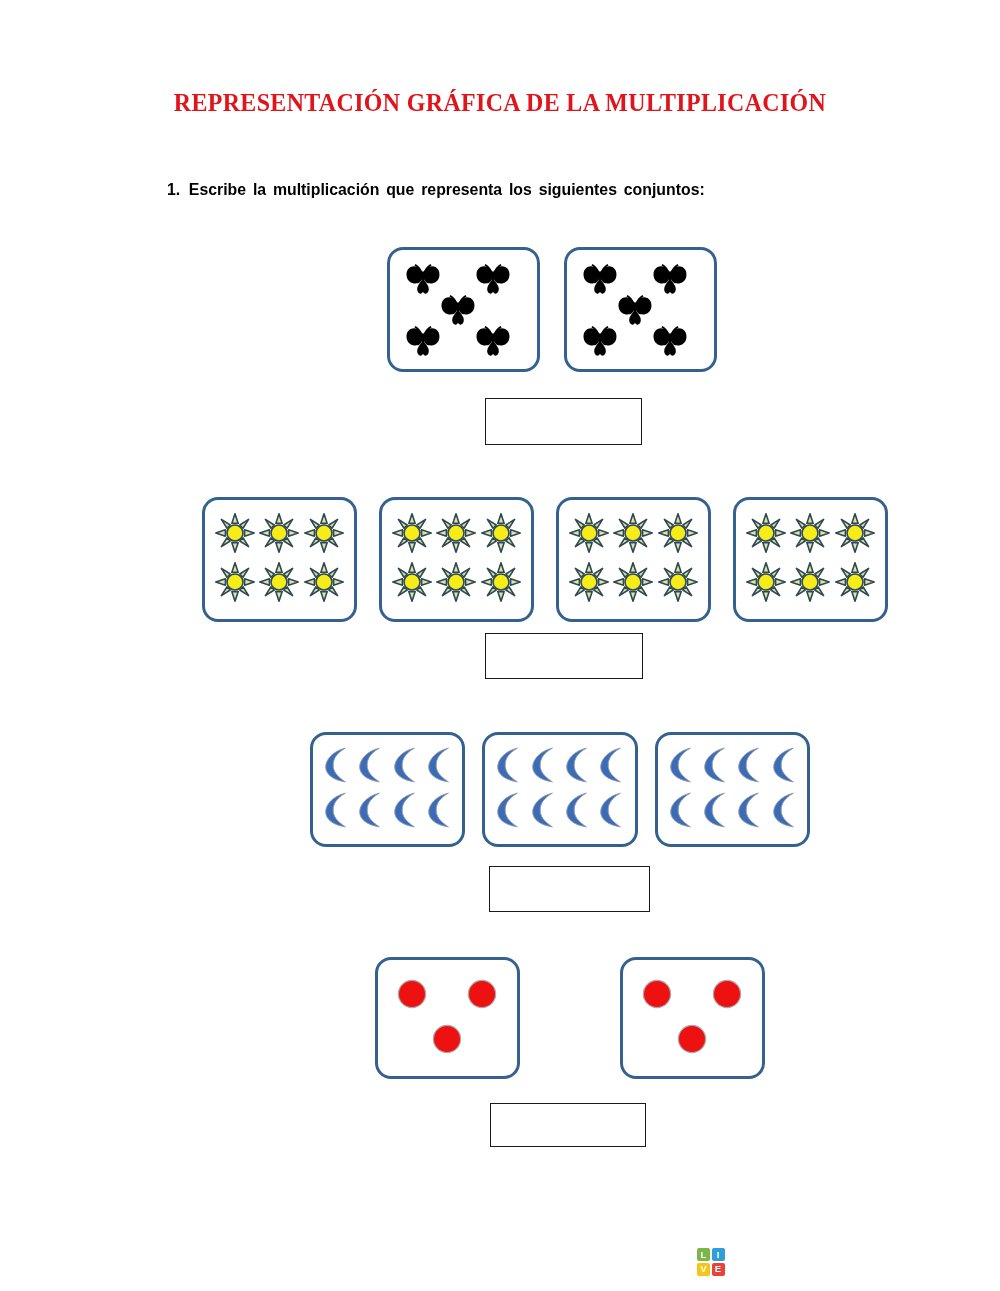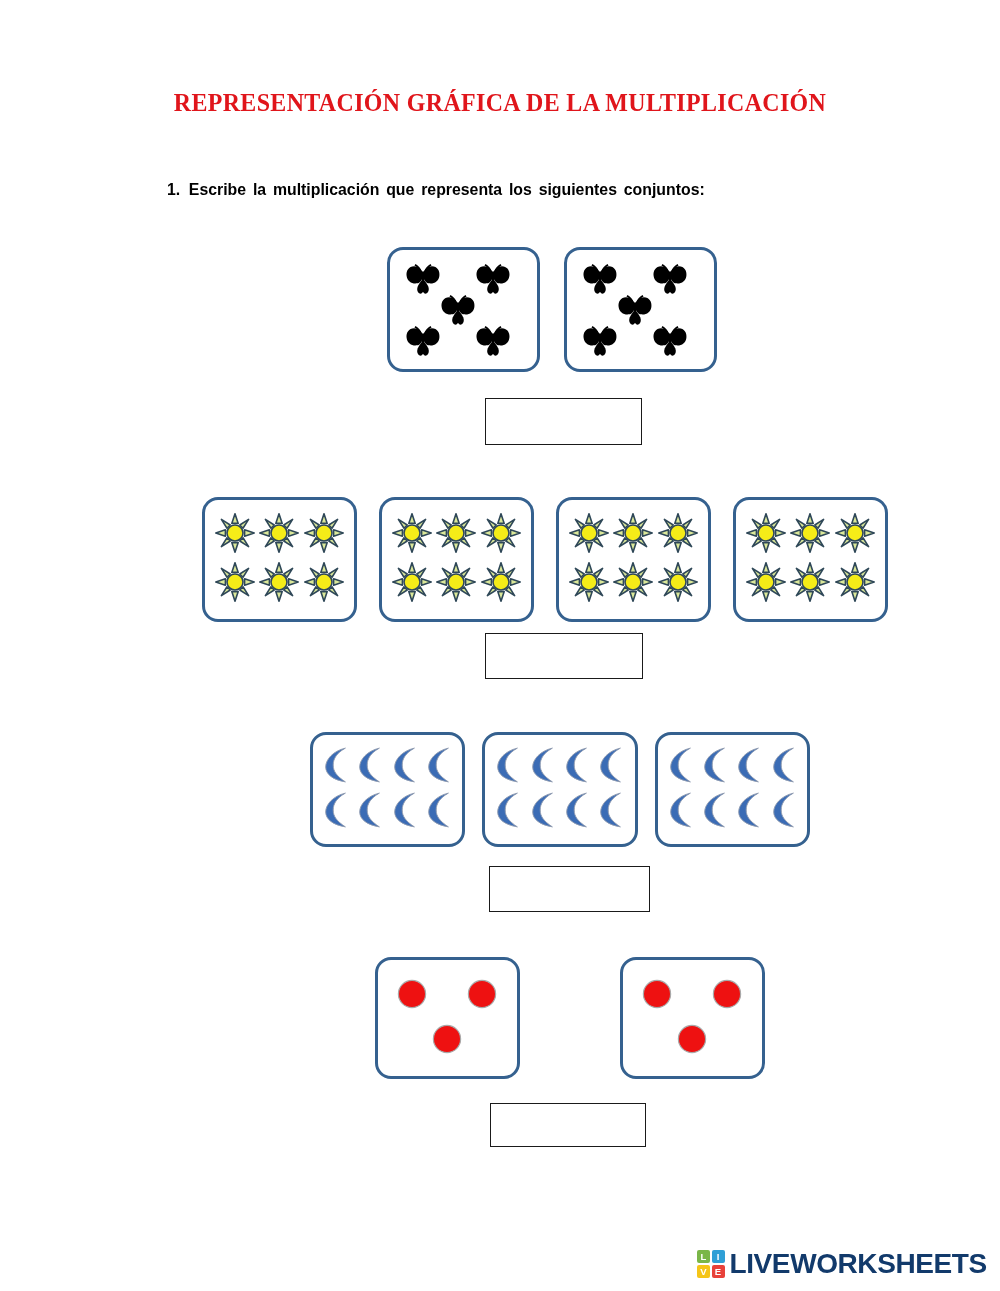--- a/index.html
+++ b/index.html
@@ -805,14 +805,13 @@
 
 <div class="answer-box" style="top:1103px; left:490px; width:156px; height:44px;"></div>
 
 <div class="lws-logo">
   <div class="lws-mark">
     <span class="lws-cell c-l">L</span>
     <span class="lws-cell c-i">I</span>
     <span class="lws-cell c-v">V</span>
     <span class="lws-cell c-e">E</span>
   </div>
-  <span class="lws-word">LIVEWORKSHEETS</span>
 </div>
 
 </body></html>

